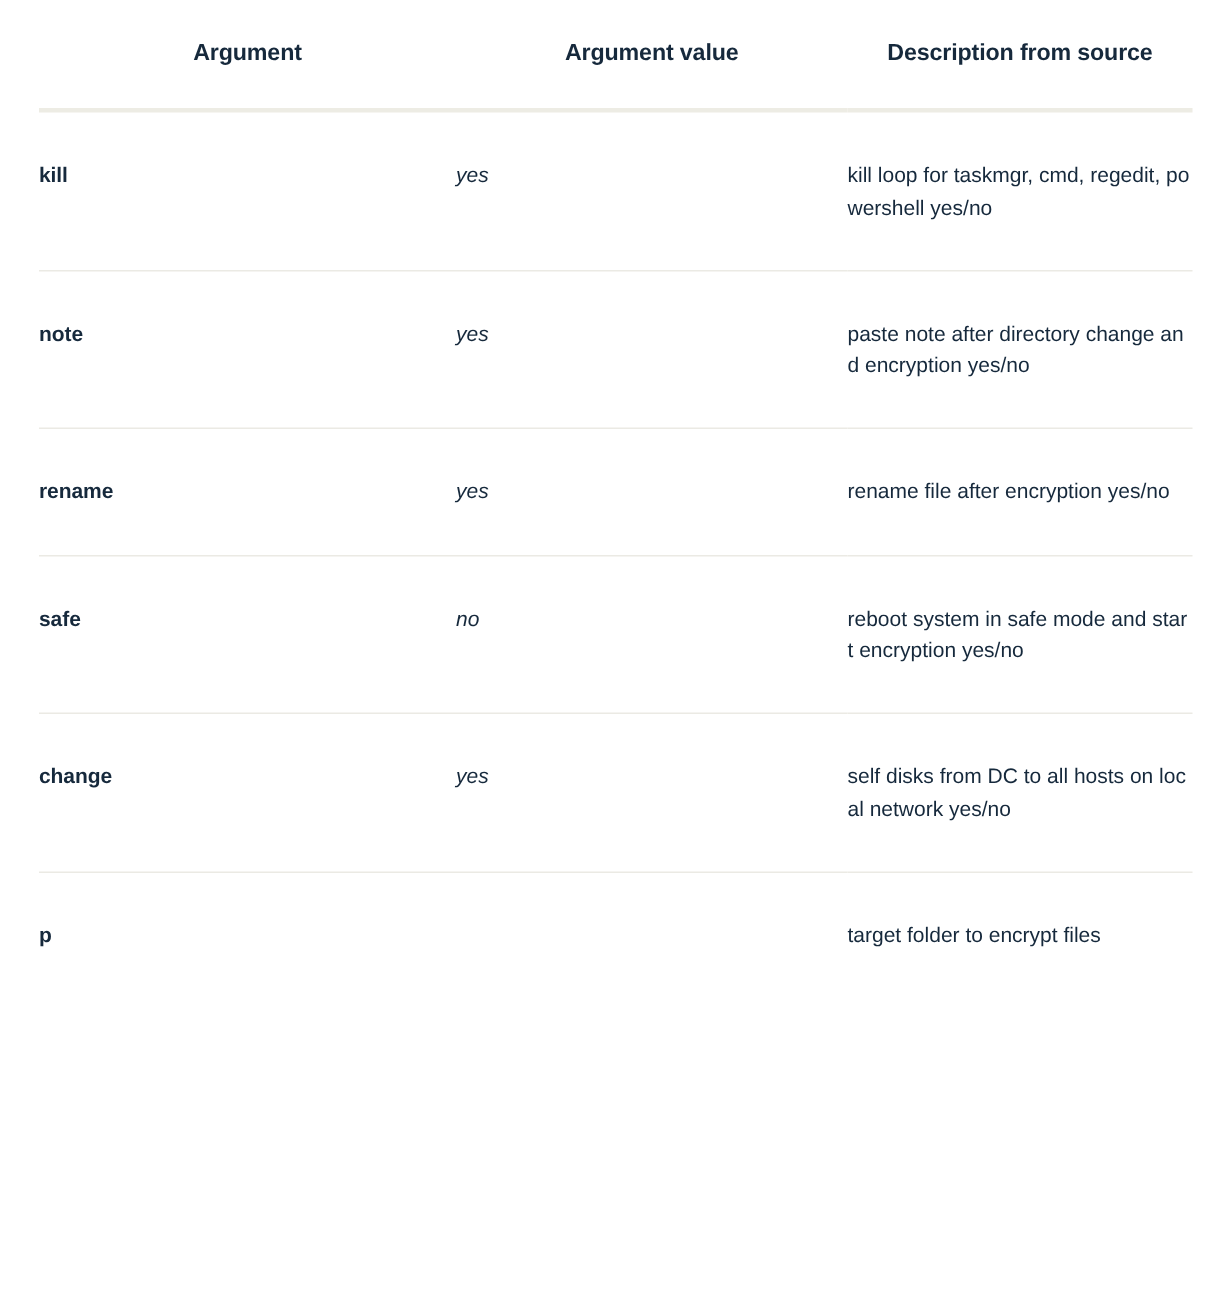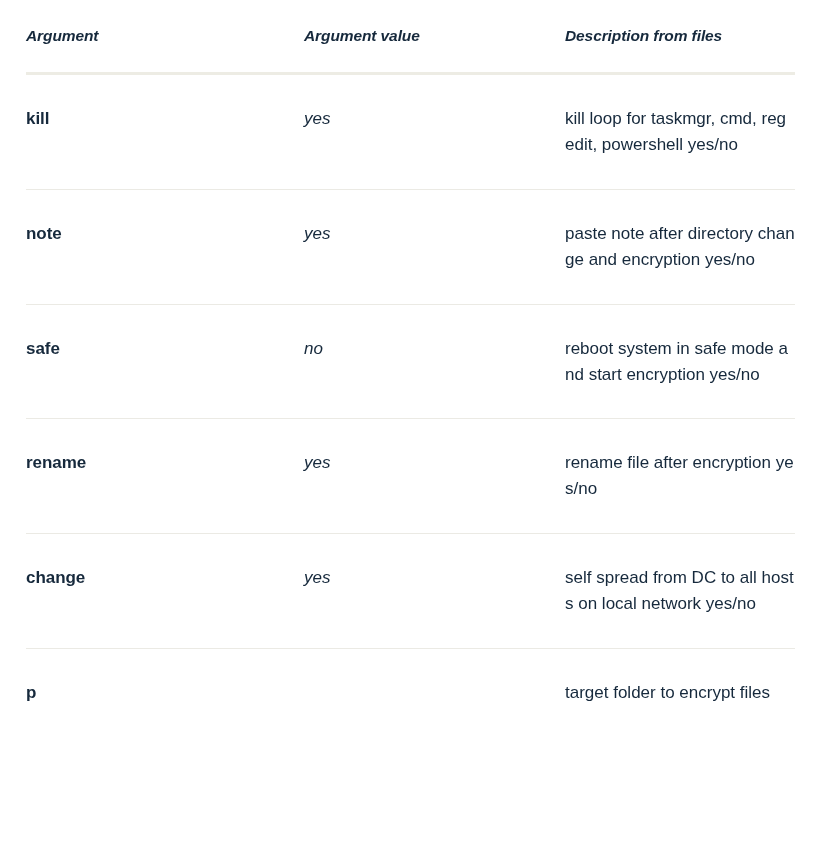--- a/index.html
+++ b/index.html
@@ -31,46 +31,45 @@
     width: 769px;
     border-collapse: collapse;
     table-layout: fixed;
   }
 
   .args-table col.col-arg     { width: 278px; }
   .args-table col.col-default { width: 261px; }
   .args-table col.col-desc    { width: 230px; }
 
   thead th {
-    text-align: left;
+    text-align: center;
     vertical-align: top;
     font-size: 15.5px;
     font-weight: bold;
     letter-spacing: -0.1px;
     color: #16293c;
     padding: 0 0 27px 0;
     line-height: 1.25;
-    font-style: italic;
   }
 
   thead tr {
     border-bottom: 3px solid #edece4;
   }
 
   tbody tr {
     border-bottom: 1px solid #ebeae4;
   }
   tbody tr:last-child {
     border-bottom: none;
   }
 
   tbody td {
     vertical-align: top;
     padding: 31px 0 31px 0;
-    font-size: 17px;
+    font-size: 14px;
     line-height: 1.52;
     color: #16293c;
     word-break: break-all;
     overflow-wrap: anywhere;
   }
 
   td.cell-arg {
     font-weight: bold;
     letter-spacing: -0.05px;
   }
@@ -93,48 +92,48 @@
   <table class="args-table">
     <colgroup>
       <col class="col-arg">
       <col class="col-default">
       <col class="col-desc">
     </colgroup>
     <thead>
       <tr>
         <th>Argument</th>
         <th>Argument value</th>
-        <th>Description from files</th>
+        <th>Description from source</th>
       </tr>
     </thead>
     <tbody id="table-body">
         <tr>
           <td class="cell-arg">kill</td>
           <td class="cell-default">yes</td>
           <td class="cell-desc">kill loop for taskmgr, cmd, regedit, powershell yes/no</td>
         </tr>
         <tr>
           <td class="cell-arg">note</td>
           <td class="cell-default">yes</td>
           <td class="cell-desc">paste note after directory change and encryption yes/no</td>
         </tr>
         <tr>
+          <td class="cell-arg">rename</td>
+          <td class="cell-default">yes</td>
+          <td class="cell-desc">rename file after encryption yes/no</td>
+        </tr>
+        <tr>
           <td class="cell-arg">safe</td>
           <td class="cell-default">no</td>
           <td class="cell-desc">reboot system in safe mode and start encryption yes/no</td>
         </tr>
         <tr>
-          <td class="cell-arg">rename</td>
-          <td class="cell-default">yes</td>
-          <td class="cell-desc">rename file after encryption yes/no</td>
-        </tr>
-        <tr>
           <td class="cell-arg">change</td>
           <td class="cell-default">yes</td>
-          <td class="cell-desc">self spread from DC to all hosts on local network yes/no</td>
+          <td class="cell-desc">self disks from DC to all hosts on local network yes/no</td>
         </tr>
         <tr>
           <td class="cell-arg">p</td>
           <td class="cell-default"></td>
           <td class="cell-desc">target folder to encrypt files</td>
         </tr>
       </tbody>
   </table>
 
 </div>

